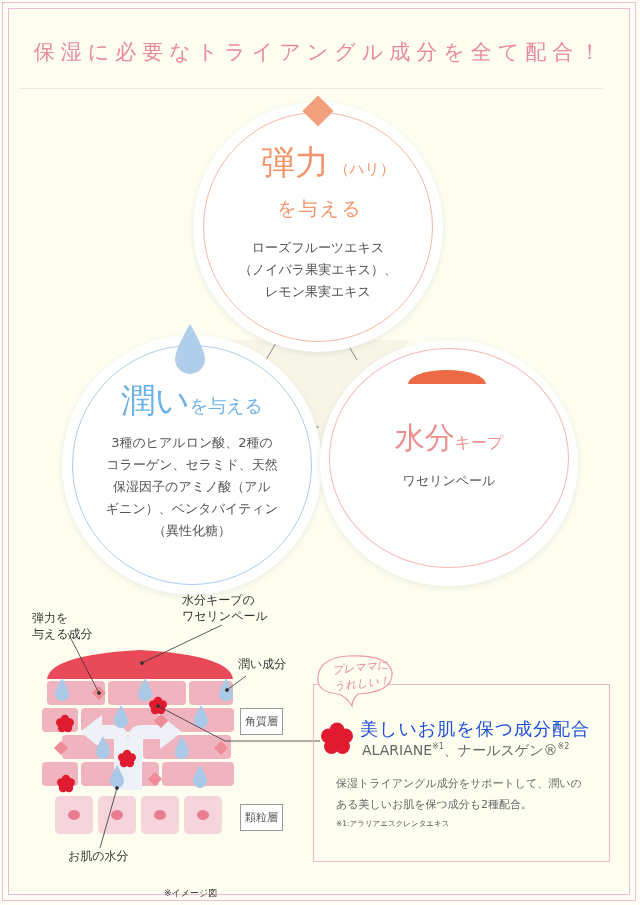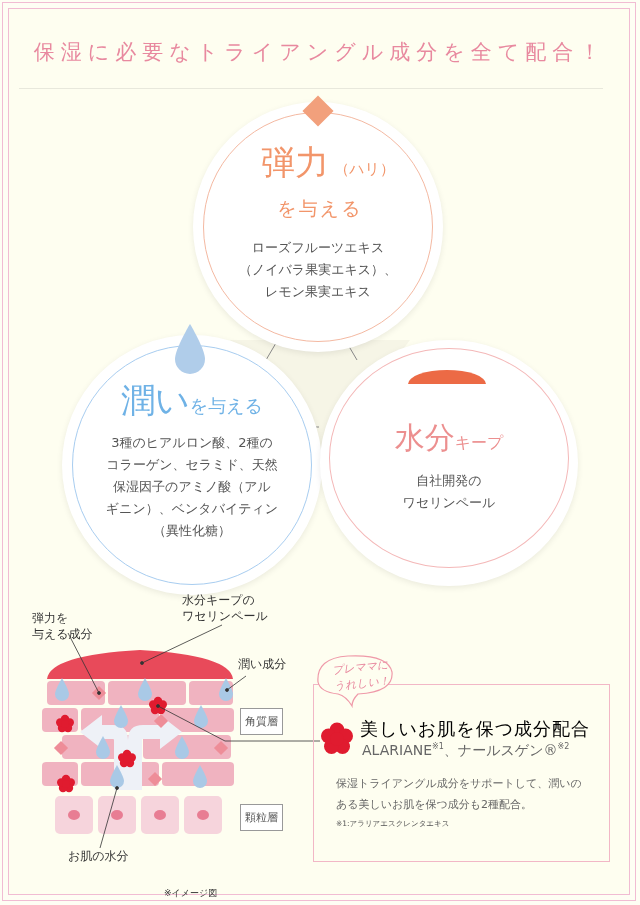--- a/index.html
+++ b/index.html
@@ -33,21 +33,21 @@
   .rt-small{font-family:"DejaVu Serif",serif;color:#ec8f8f;font-size:16px;}
   .right-body{position:absolute;left:320px;top:470px;width:258px;}
   .diamond{position:absolute;left:307px;top:100px;width:22px;height:22px;transform:rotate(45deg);background:#f2a07c;}
   .drop{position:absolute;left:176px;top:325px;}
   .vaseline{position:absolute;left:408px;top:370px;width:78px;height:14px;background:#ec6a45;border-radius:50% 50% 0 0 / 100% 100% 0 0;}
   .lbl{position:absolute;font-size:12px;color:#333;line-height:16px;}
   .tag-box{position:absolute;border:1px solid #999;background:#fff;font-size:11px;color:#555;padding:5px 4px;}
   .info-box{position:absolute;left:313px;top:684px;width:297px;height:178px;border:1px solid #f2b7c6;box-sizing:border-box;}
   .bubble{position:absolute;left:310px;top:655px;width:96px;height:56px;}
   .bubble-text{position:absolute;left:318px;top:660px;width:86px;text-align:center;font-size:11px;color:#e8899f;line-height:16px;transform:rotate(-6deg);font-style:italic;}
-  .info-title{position:absolute;left:360px;top:717px;font-size:18px;color:#000000;letter-spacing:1px;}
+  .info-title{position:absolute;left:360px;top:717px;font-size:18px;color:#1d4ed8;letter-spacing:1px;}
   .info-sub{position:absolute;left:362px;top:742px;font-size:14px;color:#666;}
   .info-sub sup{font-size:8px;}
   .info-body{position:absolute;left:336px;top:773px;width:270px;font-size:11px;color:#666;line-height:21px;}
   .info-note{position:absolute;left:336px;top:818px;font-size:7.5px;color:#555;line-height:11px;}
   .flower-big{position:absolute;left:320px;top:722px;}
 </style>
 </head>
 <body>
 
 <div class="frame-outer"></div>
@@ -99,21 +99,20 @@
 </div>
 
 <div class="circle c-right">
     <div class="ring"></div>
   </div>
 <div class="vaseline"></div>
 <div class="right-title">
   <span class="rt-big">水分</span><span class="rt-small">キープ</span>
 </div>
 <div class="right-body body-text">
-  <div>自社開発の</div>
   <div>ワセリンペール</div>
 </div>
 
 <svg style="position:absolute;left:0;top:0;width:640px;height:905px;">
   <defs>
     <g id="drop">
         <path d="M0 -12 C0 -12 -7 0 -7 4 A7 7 0 0 0 7 4 C7 0 0 -12 0 -12 Z" fill="#a9c9e6"></path>
       </g>
     <g id="flower">
       <circle cx="0" cy="-5" r="4.2" fill="#e01b2f"></circle>

